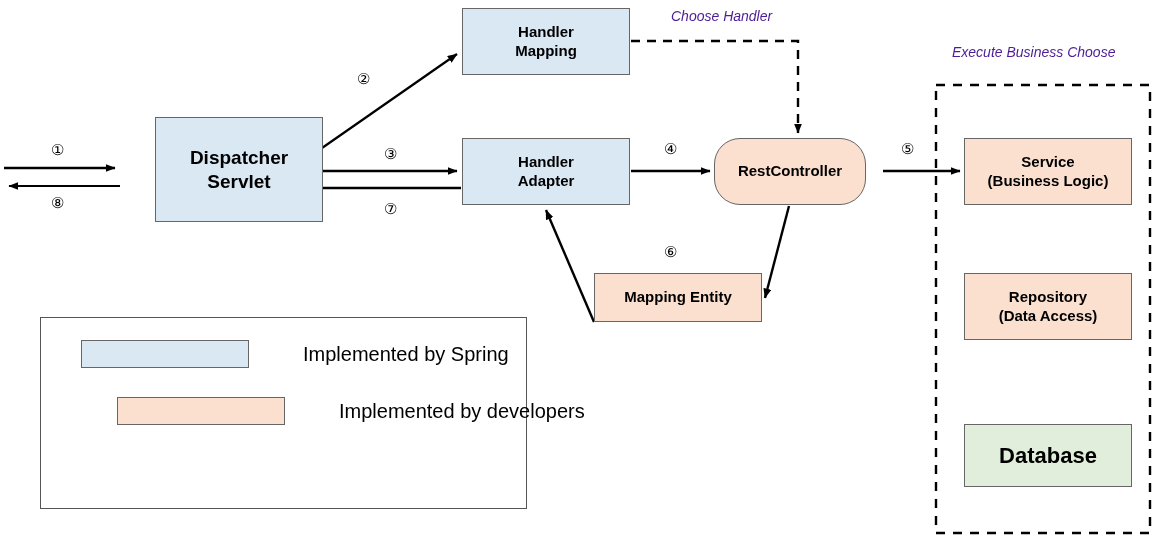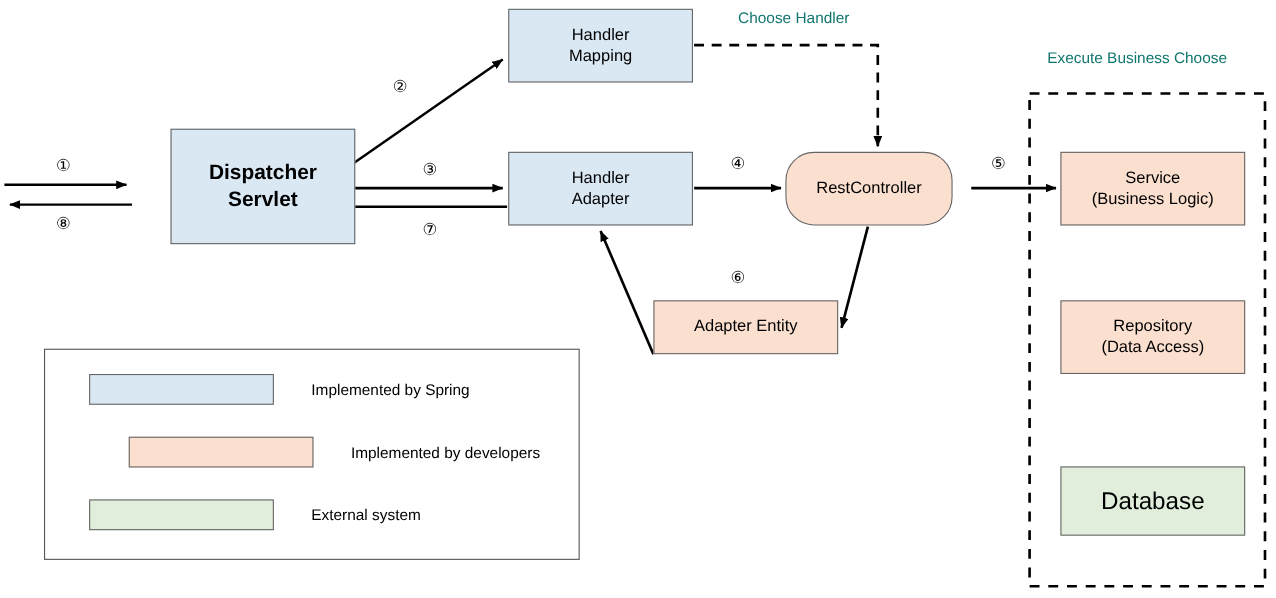--- a/index.html
+++ b/index.html
@@ -19,31 +19,33 @@
     box-sizing:border-box;
     border:1.6px solid #666666;
     display:flex;
     align-items:center;
     justify-content:center;
     text-align:center;
     line-height:1.25;
     font-size:15px;
     color:#000;
     white-space:pre-line;
+    font-weight:bold;
   }
   .node.blue{background:#dae8f4;}
   .node.orange{background:#fbe0d0;}
   .node.green{background:#e1eedb;}
   .node.bold{font-weight:bold;font-size:19px;margin-left:35px;}
   .node.big{font-size:22px;}
   .free-label{
     position:absolute;
     font-size:14px;
-    color:#0f766e;
+    color:#4c1d95;
     white-space:nowrap;
+    font-style:italic;
   }
   .step-label{
     position:absolute;
     font-size:15px;
     color:#000;
     white-space:nowrap;
   }
   #legend-box{
     position:absolute;
     left:40px;top:317px;width:487px;height:192px;
@@ -54,21 +56,21 @@
   .legend-row{position:absolute;left:40px;height:28px;display:flex;align-items:center;}
   .legend-swatch{
     width:168px;height:28px;
     border:1.6px solid #666666;
     box-sizing:border-box;
     flex:0 0 auto;
   }
   .legend-swatch.blue{background:#dae8f4;}
   .legend-swatch.orange{background:#fbe0d0;}
   .legend-swatch.green{background:#e1eedb;}
-  .legend-text{margin-left:34px;font-size:14px;color:#000;white-space:nowrap;}
+  .legend-text{margin-left:54px;font-size:20px;color:#000;white-space:nowrap;}
 </style>
 </head>
 <body>
 
 <div id="diagram-root">
 
   <svg class="layer" viewBox="0 0 1160 544">
     <defs>
       <marker id="arrowhead" markerWidth="10" markerHeight="8" refX="9.4" refY="4" orient="auto" markerUnits="userSpaceOnUse">
         <path d="M0,0 L10,4 L0,8 z" fill="#000000"></path>
@@ -124,21 +126,21 @@
 Servlet</div>
 
   <div class="node blue" style="left:462px;top:8px;width:168px;height:67px;">Handler
 Mapping</div>
 
   <div class="node blue" style="left:462px;top:138px;width:168px;height:67px;">Handler
 Adapter</div>
 
   <div class="node orange" style="left:714px;top:138px;width:152px;height:67px;border-radius:26px;">RestController</div>
 
-  <div class="node orange" style="left:594px;top:273px;width:168px;height:49px;">Adapter Entity</div>
+  <div class="node orange" style="left:594px;top:273px;width:168px;height:49px;">Mapping Entity</div>
 
   <div class="node orange" style="left:964px;top:273px;width:168px;height:67px;">Repository
 (Data Access)</div>
 
   <div class="node orange" style="left:964px;top:138px;width:168px;height:67px;">Service
 (Business Logic)</div>
 
   <div class="node green big" style="left:964px;top:424px;width:168px;height:63px;">Database</div>
 
   <div class="free-label" style="left:671px;top:8px;">Choose Handler</div>
@@ -156,19 +158,15 @@
 
   <div id="legend-box">
     <div class="legend-row" style="top:22px;">
       <span class="legend-swatch blue"></span>
       <span class="legend-text">Implemented by Spring</span>
     </div>
     <div class="legend-row" style="top:79px;padding-left:36px;">
       <span class="legend-swatch orange"></span>
       <span class="legend-text">Implemented by developers</span>
     </div>
-    <div class="legend-row" style="top:136px;">
-      <span class="legend-swatch green"></span>
-      <span class="legend-text">External system</span>
-    </div>
   </div>
 
 </div>
 
 </body></html>

